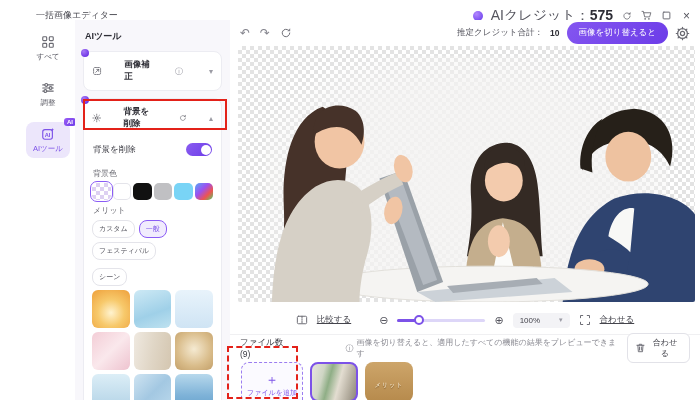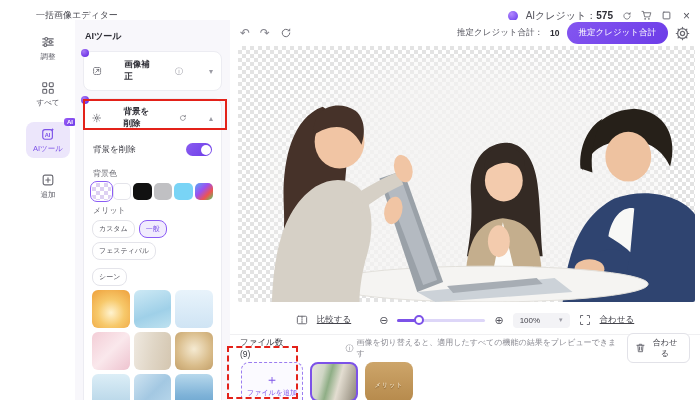--- a/index.html
+++ b/index.html
@@ -4,21 +4,21 @@
 <style>
   * { margin:0; padding:0; box-sizing:border-box; }
   html,body { width:700px; height:400px; overflow:hidden; }
   body { font-family:"Liberation Sans","DejaVu Sans",sans-serif; background:#fff; color:#333; position:relative; }
 
   
   .titlebar { position:absolute; left:0; top:0; width:700px; height:32px; background:#fff; border-bottom:1px solid #f0f0f2; display:flex; align-items:center; }
   .titlebar .title { margin-left:36px; font-size:9px; color:#4a4a52; }
   .titlebar .right { margin-left:auto; display:flex; align-items:center; gap:8px; padding-right:10px; }
   .ai-dot { width:10px; height:10px; border-radius:50%; background:radial-gradient(circle at 35% 30%, #b388ff 0%, #7a4ff0 70%); }
-  .credits { font-size:10px; color:#55555e; }
+  .credits { font-size:14px; color:#55555e; }
   .credits b { color:#2e2e36; }
   .tb-icon { width:12px; height:12px; display:flex; align-items:center; justify-content:center; color:#6a6a72; cursor:pointer; }
   .close-x { font-size:12px; color:#55555e; line-height:1; cursor:pointer; margin-left:2px; }
 
   
   .rail { position:absolute; left:0; top:20px; width:75px; bottom:0; background:#fff; }
   .rail-inner { padding:10px 0 0 26px; display:flex; flex-direction:column; gap:10px; }
   .rail-item { width:44px; padding:5px 0 4px; border-radius:8px; display:flex; flex-direction:column; align-items:center; gap:3px; cursor:pointer; position:relative; }
   .rail-item .lbl { font-size:7.5px; color:#5a5a64; }
   .rail-item.selected { background:#ece6fb; }
@@ -126,51 +126,44 @@
         </svg>
     </span>
     <span class="close-x">×</span>
   </div>
 </div>
 
 <div class="rail">
   <div class="rail-inner">
     <div class="rail-item">
       <svg width="14" height="14" viewBox="0 0 16 16">
+          <rect class="st" x="2" y="2" width="4.5" height="4.5" rx="1"></rect>
+          <rect class="st" x="9.5" y="2" width="4.5" height="4.5" rx="1"></rect>
+          <rect class="st" x="2" y="9.5" width="4.5" height="4.5" rx="1"></rect>
+          <rect class="st" x="9.5" y="9.5" width="4.5" height="4.5" rx="1"></rect>
+        </svg>
+      <span class="lbl">すべて</span>
+    </div>
+    <div class="rail-item">
+      <svg width="14" height="14" viewBox="0 0 16 16">
           <path class="st" d="M2 4.5h12M2 8h12M2 11.5h12"></path>
           <circle cx="6" cy="4.5" r="1.6" fill="#fff" stroke="#6a6a72" stroke-width="1.3"></circle>
           <circle cx="11" cy="8" r="1.6" fill="#fff" stroke="#6a6a72" stroke-width="1.3"></circle>
           <circle cx="5" cy="11.5" r="1.6" fill="#fff" stroke="#6a6a72" stroke-width="1.3"></circle>
         </svg>
       <span class="lbl">調整</span>
-    </div>
-    <div class="rail-item">
-      <svg width="14" height="14" viewBox="0 0 16 16">
-          <rect class="st" x="2" y="2" width="4.5" height="4.5" rx="1"></rect>
-          <rect class="st" x="9.5" y="2" width="4.5" height="4.5" rx="1"></rect>
-          <rect class="st" x="2" y="9.5" width="4.5" height="4.5" rx="1"></rect>
-          <rect class="st" x="9.5" y="9.5" width="4.5" height="4.5" rx="1"></rect>
-        </svg>
-      <span class="lbl">すべて</span>
     </div>
     <div class="rail-item selected">
       <span class="rail-badge">AI</span>
       <svg width="14" height="14" viewBox="0 0 16 16">
           <rect class="stp" x="2" y="3" width="11" height="11" rx="2.5"></rect>
           <text x="7.5" y="11.5" text-anchor="middle" font-size="6.5" fill="#7c52e8" font-family="Liberation Sans,DejaVu Sans,sans-serif" font-weight="bold">AI</text>
           <path d="M13 1.2 l.6 1.3 1.3.6 -1.3.6 -.6 1.3 -.6-1.3 -1.3-.6 1.3-.6Z" fill="#7c52e8"></path>
         </svg>
       <span class="lbl">AIツール</span>
-    </div>
-    <div class="rail-item">
-      <svg width="14" height="14" viewBox="0 0 16 16">
-          <rect class="st" x="2.5" y="2.5" width="11" height="11" rx="2"></rect>
-          <path class="st" d="M8 5.5v5M5.5 8h5"></path>
-        </svg>
-      <span class="lbl">追加</span>
     </div>
   </div>
 </div>
 
 <div class="panel">
   <div class="panel-title">AIツール</div>
 
   <div class="card">
     <span class="pdot"></span>
     <div class="card-head">
@@ -245,21 +238,21 @@
   <div class="canvas-toolbar">
     <span class="hist-glyph">↶</span>
     <span class="hist-glyph">↷</span>
     <svg width="12" height="12" viewBox="0 0 16 16">
         <path class="st" d="M13 8a5 5 0 1 1-1.4-3.5" stroke="#83838c"></path>
         <path d="M13.6 1.6 V5.6 H9.6 Z" fill="#83838c"></path>
       </svg>
     <div class="ct-right">
       <span class="est-lbl">推定クレジット合計：</span>
       <span class="est-val">10</span>
-      <button class="export-btn">推定クレジット合計</button>
+      <button class="export-btn">画像を切り替えると</button>
       <svg width="15" height="15" viewBox="0 0 16 16">
           <circle class="st" cx="8" cy="8" r="2.2"></circle>
           <circle class="st" cx="8" cy="8" r="5.2"></circle>
           <path class="st" d="M8 2.8V1.4M8 14.6v-1.4M2.8 8H1.4M14.6 8h-1.4M4.3 4.3 3.3 3.3M12.7 12.7l-1-1M11.7 4.3l1-1M3.3 12.7l1-1"></path>
         </svg>
     </div>
   </div>
 
   <div class="canvas">
     <div class="canvas-glow"></div>

